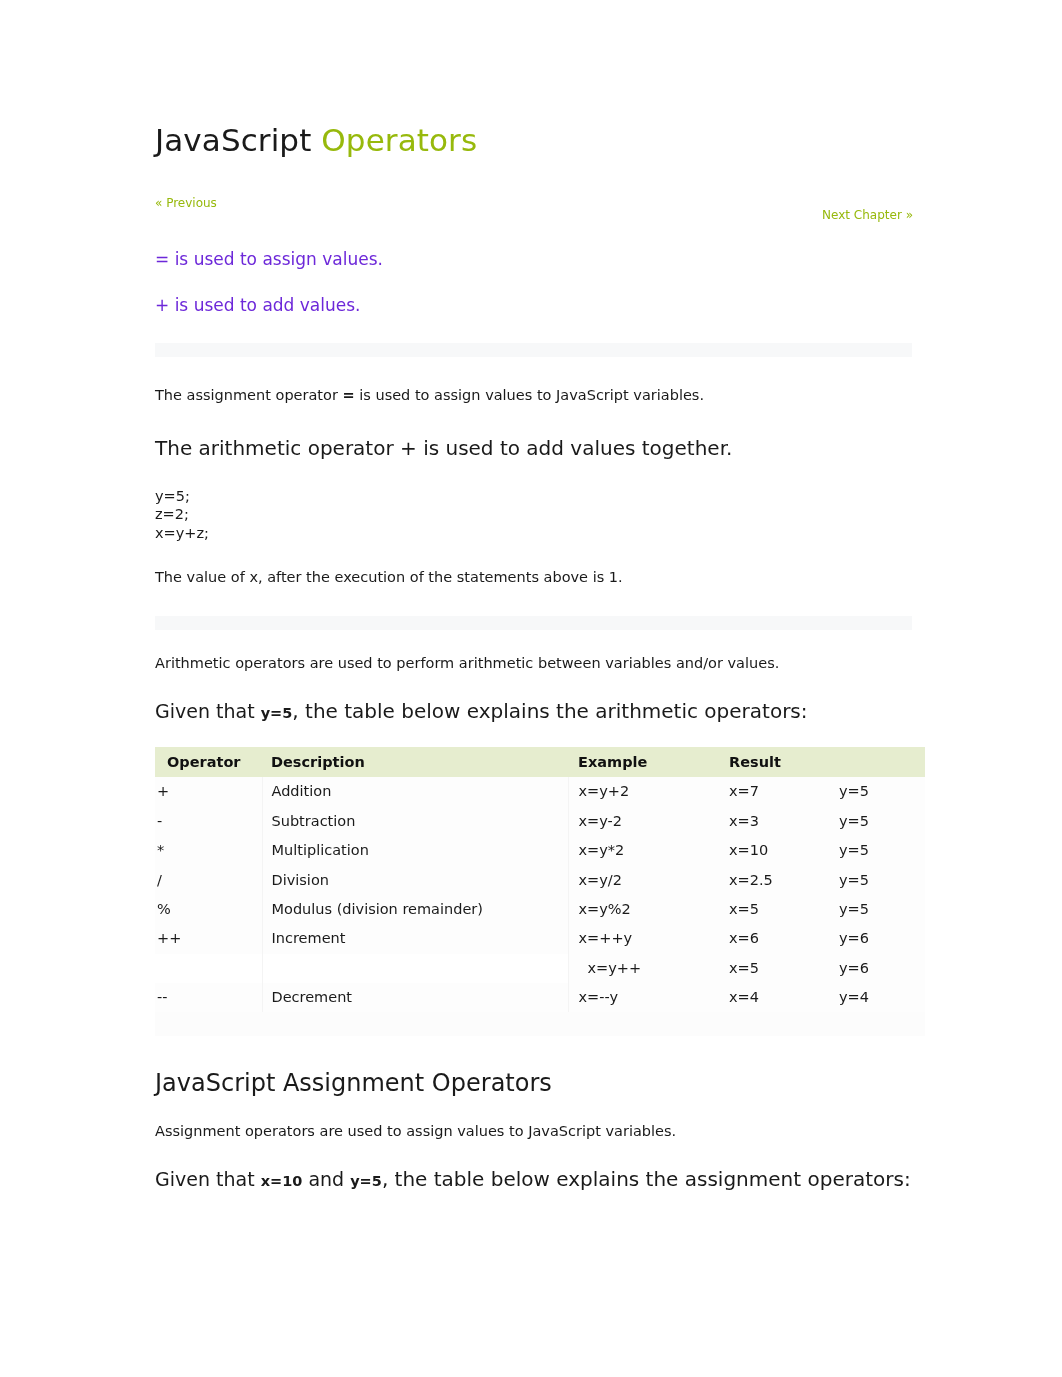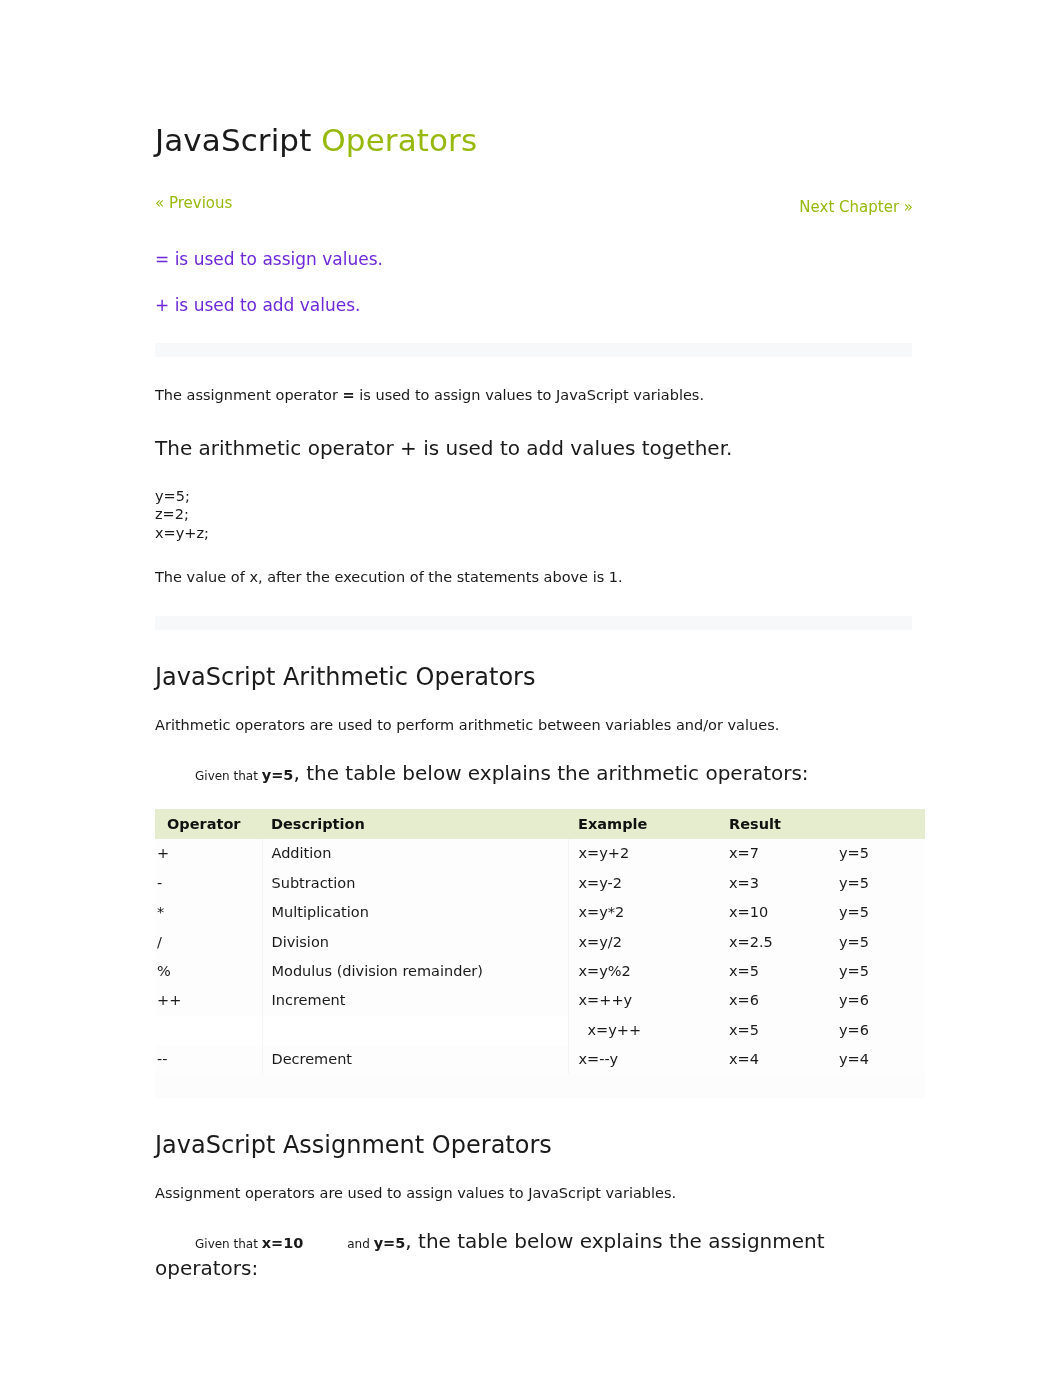--- a/index.html
+++ b/index.html
@@ -43,28 +43,28 @@
     color: #97b90c;
   }
 
   
   .navrow {
     position: relative;
     margin-top: 29px;
     height: 30px;
   }
   .navlink {
-    font-size: 15px;
+    font-size: 12px;
     color: #97b90c;
     text-decoration: none;
     line-height: 30px;
     display: inline-block;
   }
   .navlink.prev { position: absolute; left: 0; top: 0; }
-  .navlink.next { position: absolute; right: -1px; top: 4px; margin-left: 15px; }
+  .navlink.next { position: absolute; right: -1px; top: 12px; margin-left: 15px; }
 
   
   .grayline {
     font-size: 17px;
     color: #6d28d9;
     line-height: 1.35;
     margin: 0;
   }
   .grayline.l1 { margin-top: 30px; }
   .grayline.l2 { margin-top: 23px; }
@@ -118,22 +118,21 @@
     margin-top: 32px;
   }
 
   .mixline {
     margin-top: 24px;
     font-size: 20px;
     color: #1a1a1a;
     line-height: 1.35;
   }
   .mixline .sm {
-    font-size: 12px;
-    margin-left: 40px;
+    font-size: 19px;
   }
   .mixline .smb {
     font-size: 14.5px;
     font-weight: bold;
   }
 
   
   .tbl-wrap {
     margin-top: 22px;
     width: 770px;
@@ -213,21 +212,20 @@
     <h2 class="sub-strong">The arithmetic operator + is used to add values together.</h2>
 
     <pre class="code">y=5;
 z=2;
 x=y+z;</pre>
 
     <p class="small note">The value of x, after the execution of the statements above is 1.</p>
 
     <div class="band b2"></div>
 
-    <h2 class="section">JavaScript Arithmetic Operators</h2>
 
     <p class="small lead">Arithmetic operators are used to perform arithmetic between variables and/or values.</p>
 
     <div class="mixline"><span class="sm">Given that </span><span class="smb">y=5</span><span>, the table below explains the arithmetic operators:</span></div>
 
     <div class="tbl-wrap">
       <table class="optbl">
         <colgroup>
           <col class="c-op">
             <col class="c-desc">

